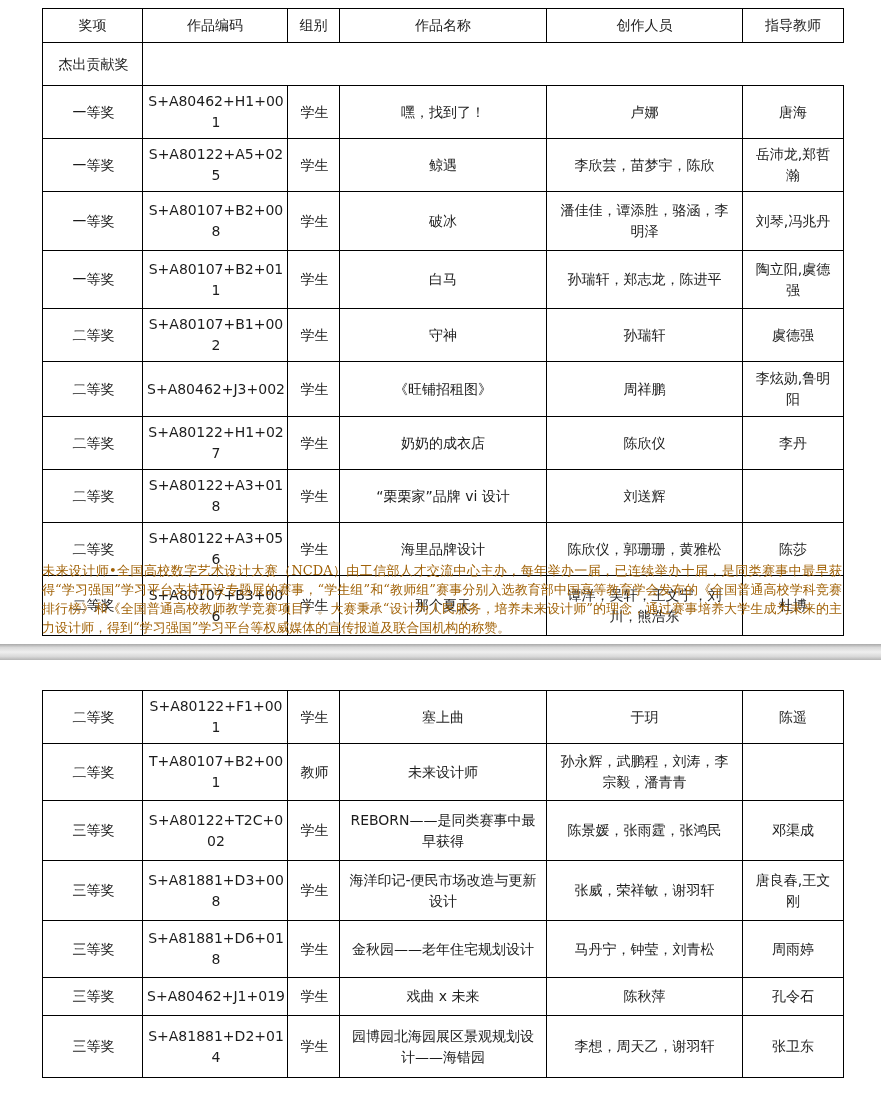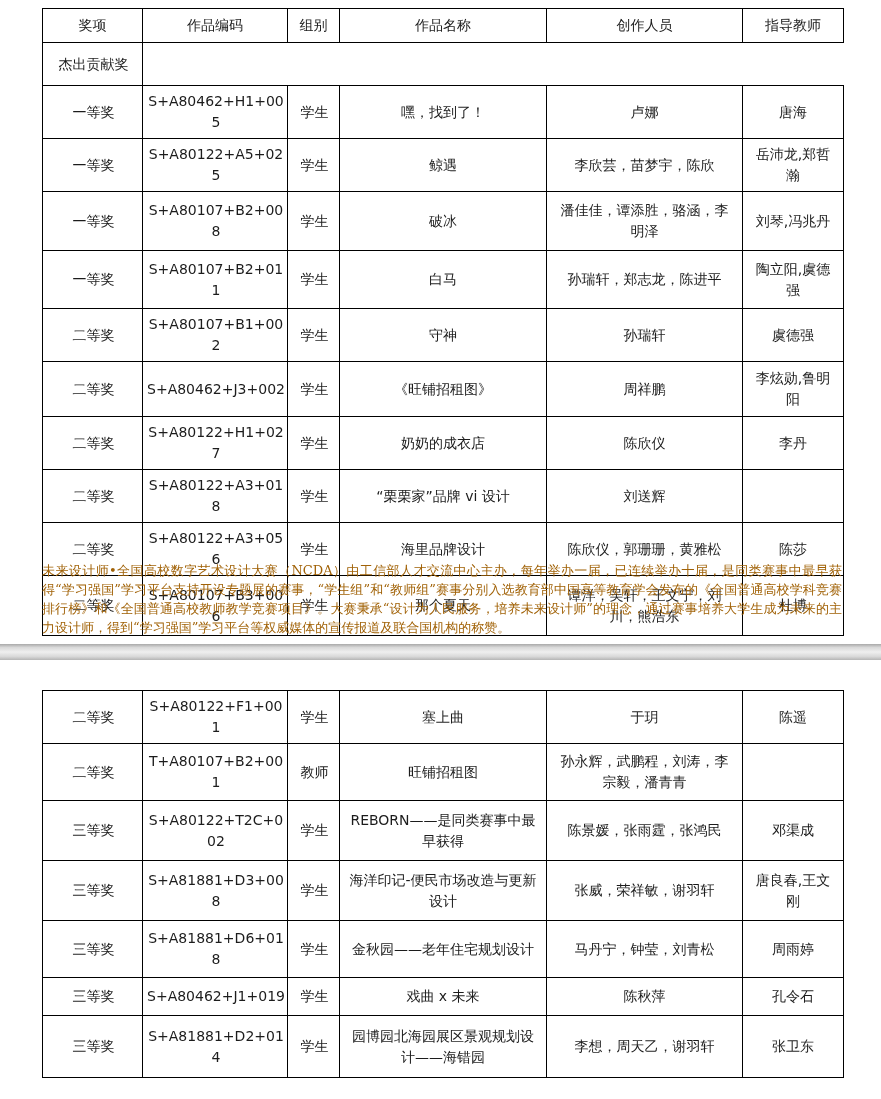--- a/index.html
+++ b/index.html
@@ -83,21 +83,21 @@
     </thead>
     <tbody>
       <tr class="special-row">
         <td class="c">杰出贡献奖</td>
         <td class="l merged-empty" colspan="5"></td>
       </tr>
     </tbody>
     <tbody>
         <tr style="height: 40px;">
           <td class="c">一等奖</td>
-          <td class="c">S+A80462+H1+005</td>
+          <td class="c">S+A80462+H1+001</td>
           <td class="c">学生</td>
           <td class="l">嘿，找到了！</td>
           <td class="l">卢娜</td>
           <td class="l">唐海</td>
         </tr>
         <tr style="height: 53px;">
           <td class="c">一等奖</td>
           <td class="c">S+A80122+A5+025</td>
           <td class="c">学生</td>
           <td class="l">鲸遇</td>
@@ -190,21 +190,21 @@
           <td class="c">S+A80122+F1+001</td>
           <td class="c">学生</td>
           <td class="l">塞上曲</td>
           <td class="l">于玥</td>
           <td class="l">陈遥</td>
         </tr>
         <tr style="height: 57px;">
           <td class="c">二等奖</td>
           <td class="c">T+A80107+B2+001</td>
           <td class="c">教师</td>
-          <td class="l">旺铺招租图</td>
+          <td class="l">未来设计师</td>
           <td class="l">孙永辉，武鹏程，刘涛，李宗毅，潘青青</td>
           <td class="l"></td>
         </tr>
         <tr style="height: 60px;">
           <td class="c">三等奖</td>
           <td class="c">S+A80122+T2C+002</td>
           <td class="c">学生</td>
           <td class="l">REBORN——是同类赛事中最早获得</td>
           <td class="l">陈景媛，张雨霆，张鸿民</td>
           <td class="l">邓渠成</td>

